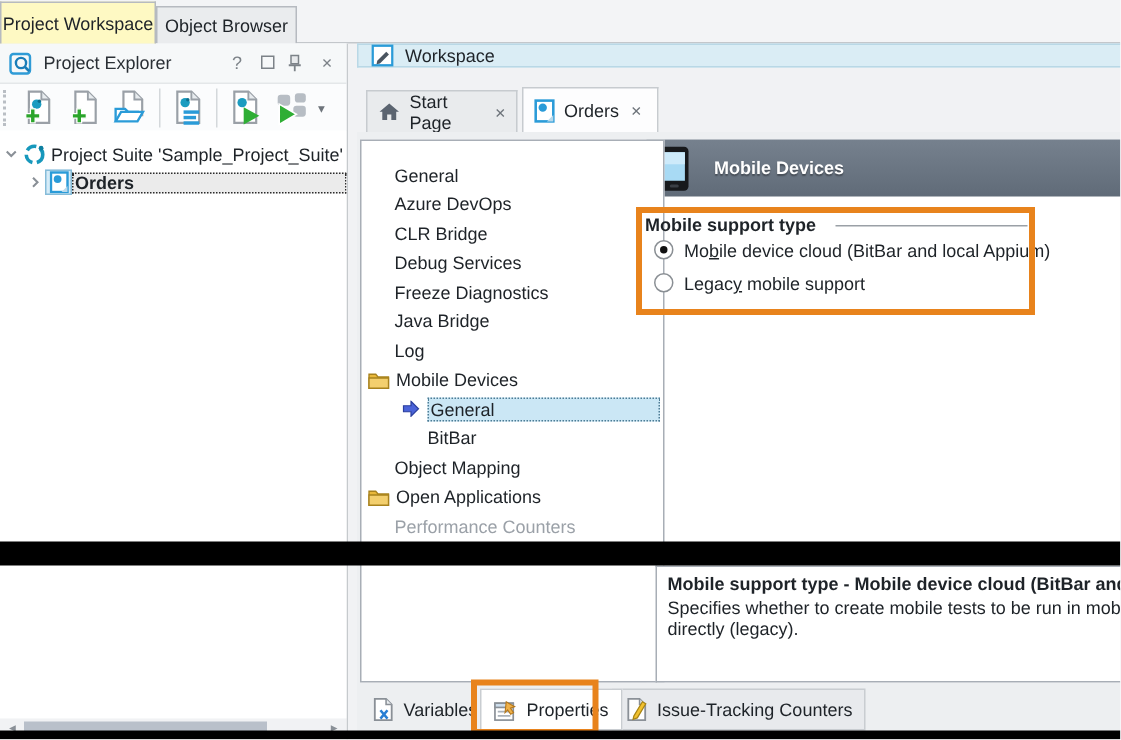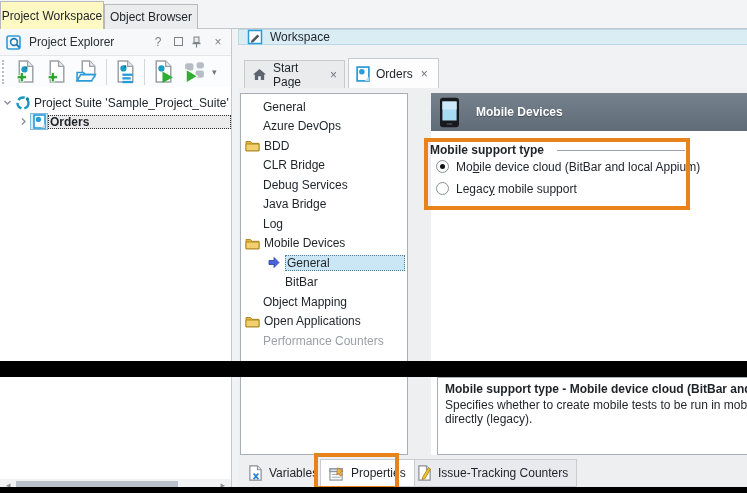--- a/index.html
+++ b/index.html
@@ -52,22 +52,22 @@
   .doc-tabs{position:absolute;left:238px;top:56px;width:509px;height:32px;background:#f1f2f4;}
   .dtab{position:absolute;display:flex;align-items:center;gap:6px;padding:12px 7px;}
   .dtab.start{left:6px;top:4px;width:101px;height:28px;background:#e9ebed;
       border:1px solid #c7cbcf;border-bottom:none;}
   .dtab.orders{left:110px;top:2px;width:91px;height:30px;background:#fdfdfe;
       border:1px solid #c7cbcf;border-bottom:none;z-index:2;}
   .tclose{color:#6e747b;font-size:12px;margin-left:2px;}
   .ws-content{position:absolute;left:238px;top:88px;width:509px;height:405px;background:#edeff1;}
 
   
-  .settings{position:absolute;left:240px;top:93px;width:168px;height:362px;background:#fff;
-      border:1px solid #a8aeb6;padding-top:3px;overflow:hidden;z-index:1;}
+  .settings{position:absolute;left:240px;top:93px;width:203px;height:362px;background:#fff;
+      border:1px solid #a8aeb6;padding-top:13px;overflow:hidden;z-index:1;}
   .srow{height:19.5px;display:flex;align-items:center;white-space:nowrap;}
   .srow.lvl1{padding-left:22px;}
   .srow.folder{padding-left:4px;gap:4px;}
   .srow.lvl2{padding-left:44px;}
   .srow.selrow{padding-left:22px;}
   .selarrow{width:22px;display:flex;justify-content:center;flex-shrink:0;}
   .selbg{flex:1;background:#cbe7f5;outline:1px dotted #4e7d95;outline-offset:-1px;
       padding:1px 2px;margin-right:2px;}
   .faded{color:#9ba1a8;}
 
@@ -278,34 +278,28 @@
 
   <div class="ws-content"></div>
 
   <div class="settings">
     <div class="srow lvl1">
         <span>General</span>
       </div>
     <div class="srow lvl1">
         <span>Azure DevOps</span>
       </div>
-    <div class="srow folder">
-      <span>
-          <svg width="15" height="13" viewBox="0 0 15 13">
-            <path d="M1 2.5 h4.5 l1.5 1.8 H14 v7.5 H1 z" fill="#e9b83a" stroke="#a8821d" stroke-width="0.9"></path>
-            <path d="M1 5 h13 v6.8 H1 z" fill="#f3cf6e" stroke="#a8821d" stroke-width="0.9"></path>
-          </svg>
-        </span>
-      <span>BDD</span>
-    </div>
     <div class="srow lvl1">
         <span>CLR Bridge</span>
       </div>
     <div class="srow lvl1">
         <span>Debug Services</span>
+      </div>
+    <div class="srow lvl1">
+        <span>Freeze Diagnostics</span>
       </div>
     <div class="srow lvl1">
         <span>Java Bridge</span>
       </div>
     <div class="srow lvl1">
         <span>Log</span>
       </div>
     <div class="srow folder">
       <span>
           <svg width="15" height="13" viewBox="0 0 15 13">

